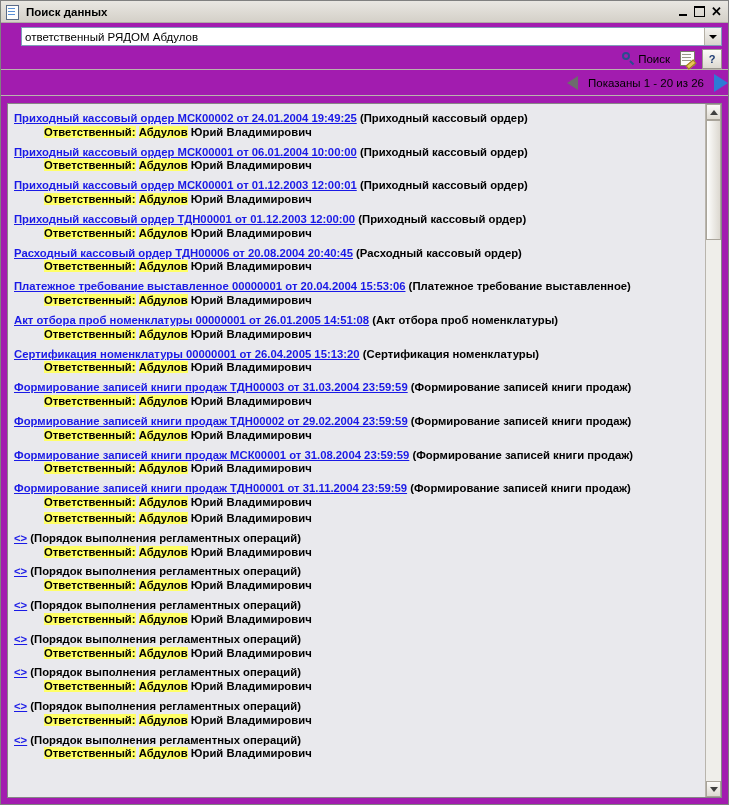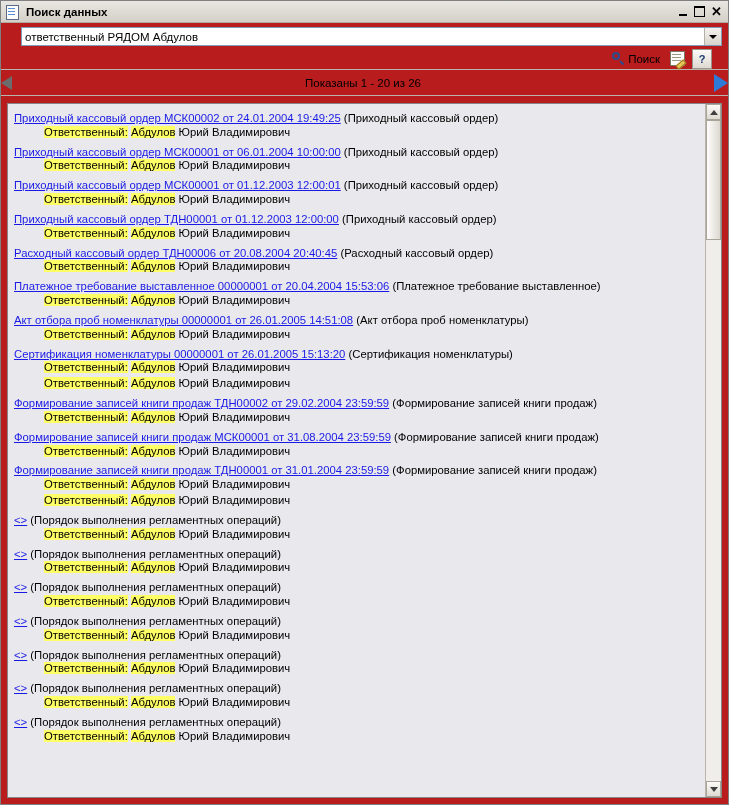--- a/index.html
+++ b/index.html
@@ -6,21 +6,21 @@
     margin: 0;
     padding: 0;
     background: #d6d3ce;
     font-family: "Liberation Sans", sans-serif;
   }
   #app {
     position: relative;
     width: 729px;
     height: 805px;
     box-sizing: border-box;
-    background: #b91c1c;
+    background: #a21caf;
     border: 1px solid #808080;
     overflow: hidden;
   }
 
   
   .titlebar {
     height: 22px;
     background: linear-gradient(#e9e7e2, #d4d0c8);
     border-bottom: 1px solid #b0aca4;
     display: flex;
@@ -109,21 +109,21 @@
     border-right: 4px solid transparent;
     border-top: 4px solid #000;
   }
 
   
   .toolbar {
     height: 22px;
     display: flex;
     align-items: center;
     justify-content: flex-end;
-    padding: 0 16px;
+    padding: 0 6px;
     box-sizing: border-box;
     border-bottom: 1px solid #b9b5ad;
   }
   .tb-item {
     display: flex; align-items: center; gap: 3px;
     font-size: 11.5px; color: #000;
     padding: 1px 3px;
     cursor: default;
   }
   .magnifier {
@@ -177,21 +177,21 @@
     background: linear-gradient(#fbfaf7, #ddd9d1);
     display: flex; align-items: center; justify-content: center;
     font-size: 11px; font-weight: bold; color: #1b3a73;
     margin-left: 4px;
     cursor: default;
   }
 
   
   .pager {
     height: 25px;
-    display: flex; align-items: center; justify-content: space-between;
+    display: flex; align-items: center; justify-content: flex-end;
     gap: 10px;
     border-bottom: 1px solid #b9b5ad;
   }
   .pager-arrow {
     width: 0; height: 0;
     cursor: default;
   }
   .pager-arrow.prev {
     border-top: 7px solid transparent;
     border-bottom: 7px solid transparent;
@@ -219,20 +219,21 @@
   }
   .results {
     flex: 1 1 auto;
     overflow: hidden;
     padding: 5px 4px 0 6px;
     box-sizing: border-box;
   }
   .result {
     margin-bottom: 4px;
     line-height: 1.05;
+    font-weight: bold;
   }
   .result-link {
     font-size: 11.3px;
     color: #1a1ae6;
     text-decoration: underline;
     cursor: default;
   }
   .result-link.empty { letter-spacing: 0; }
   .result-type {
     font-size: 11.3px;
@@ -366,36 +367,37 @@
         </div>
         <div class="result">
           <div><span class="result-link">Платежное требование выставленное 00000001 от 20.04.2004 15:53:06</span><span class="result-type"> (Платежное требование выставленное)</span></div>
           <div class="result-line2"><span class="hl">Ответственный:</span> <span class="hl">Абдулов</span><span> Юрий Владимирович</span></div>
         </div>
         <div class="result">
           <div><span class="result-link">Акт отбора проб номенклатуры 00000001 от 26.01.2005 14:51:08</span><span class="result-type"> (Акт отбора проб номенклатуры)</span></div>
           <div class="result-line2"><span class="hl">Ответственный:</span> <span class="hl">Абдулов</span><span> Юрий Владимирович</span></div>
         </div>
         <div class="result">
-          <div><span class="result-link">Сертификация номенклатуры 00000001 от 26.01.2005 15:13:20</span><span class="result-type"> (Сертификация номенклатуры)</span></div>
-          <div class="result-line2"><span class="hl">Ответственный:</span> <span class="hl">Абдулов</span><span> Юрий Владимирович</span></div>
-        </div>
-        <div class="result">
+          <div><span class="result-link">Сертификация номенклатуры 00000001 от 26.04.2005 15:13:20</span><span class="result-type"> (Сертификация номенклатуры)</span></div>
+          <div class="result-line2"><span class="hl">Ответственный:</span> <span class="hl">Абдулов</span><span> Юрий Владимирович</span></div>
+        </div>
+        <div class="result">
+          <div><span class="result-link">Формирование записей книги продаж ТДН00003 от 31.03.2004 23:59:59</span><span class="result-type"> (Формирование записей книги продаж)</span></div>
           <div class="result-line2"><span class="hl">Ответственный:</span> <span class="hl">Абдулов</span><span> Юрий Владимирович</span></div>
         </div>
         <div class="result">
           <div><span class="result-link">Формирование записей книги продаж ТДН00002 от 29.02.2004 23:59:59</span><span class="result-type"> (Формирование записей книги продаж)</span></div>
           <div class="result-line2"><span class="hl">Ответственный:</span> <span class="hl">Абдулов</span><span> Юрий Владимирович</span></div>
         </div>
         <div class="result">
           <div><span class="result-link">Формирование записей книги продаж МСК00001 от 31.08.2004 23:59:59</span><span class="result-type"> (Формирование записей книги продаж)</span></div>
           <div class="result-line2"><span class="hl">Ответственный:</span> <span class="hl">Абдулов</span><span> Юрий Владимирович</span></div>
         </div>
         <div class="result">
-          <div><span class="result-link">Формирование записей книги продаж ТДН00001 от 31.01.2004 23:59:59</span><span class="result-type"> (Формирование записей книги продаж)</span></div>
+          <div><span class="result-link">Формирование записей книги продаж ТДН00001 от 31.11.2004 23:59:59</span><span class="result-type"> (Формирование записей книги продаж)</span></div>
           <div class="result-line2"><span class="hl">Ответственный:</span> <span class="hl">Абдулов</span><span> Юрий Владимирович</span></div>
         </div>
         <div class="result">
           <div class="result-line2"><span class="hl">Ответственный:</span> <span class="hl">Абдулов</span><span> Юрий Владимирович</span></div>
         </div>
         <div class="result">
           <div><span class="result-link empty">&lt;&gt;</span><span class="result-type"> (Порядок выполнения регламентных операций)</span></div>
           <div class="result-line2"><span class="hl">Ответственный:</span> <span class="hl">Абдулов</span><span> Юрий Владимирович</span></div>
         </div>
         <div class="result">

